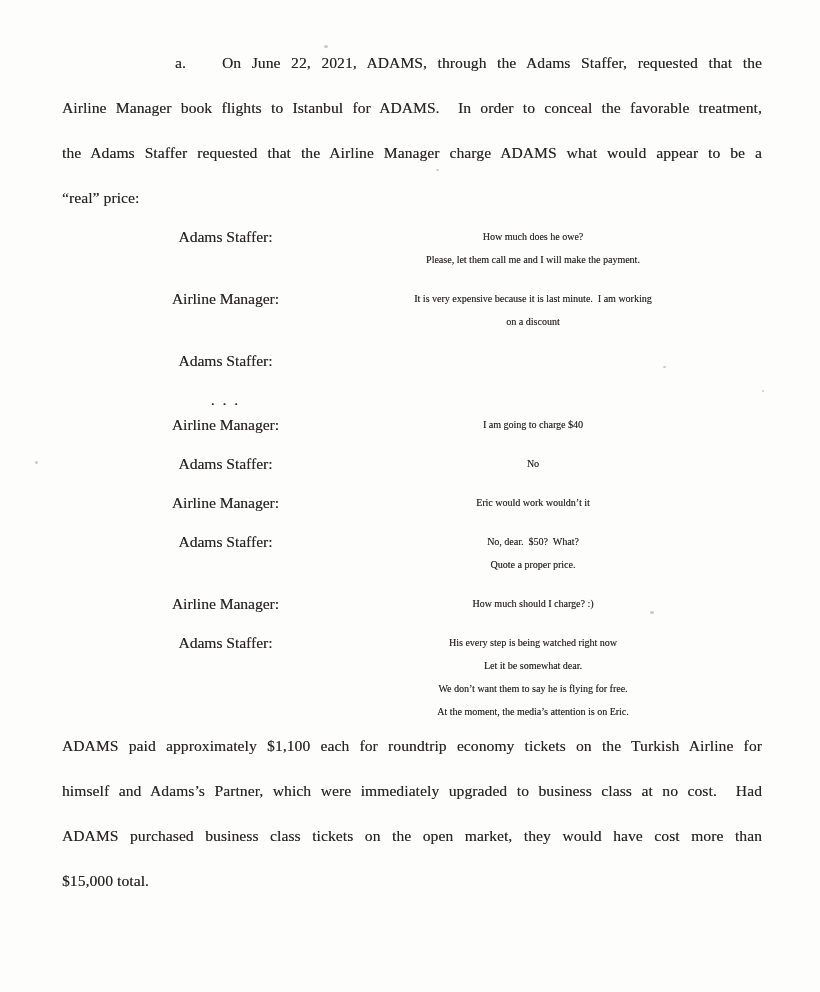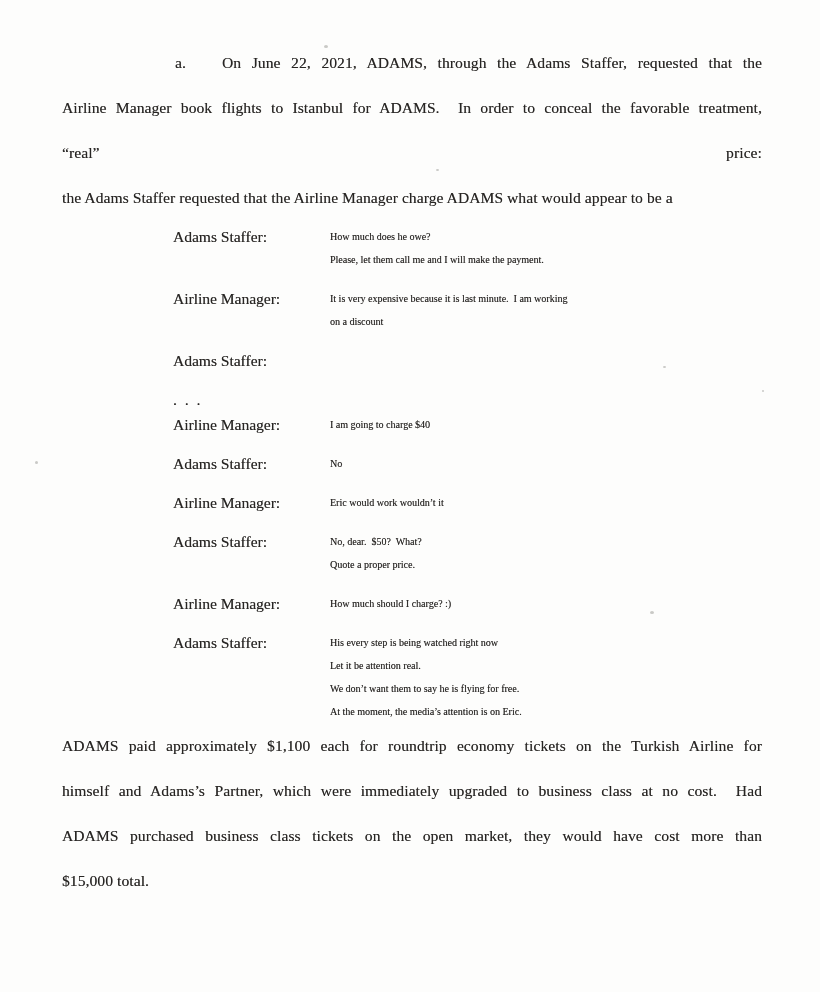--- a/index.html
+++ b/index.html
@@ -29,21 +29,21 @@
     text-align: justify;
     text-align-last: justify;
     letter-spacing: 0.1px;
   }
   .jpara .jline:last-child { text-align-last: left; }
   .para-a .jline:first-child { padding-left: 113px; }
   .plabel { }
   .ptab { display: inline-block; width: 36px; }
 
   
-  .dialogue { margin: 5px 0 0 111px; }
+  .dialogue { margin: 5px 0 0 85px; text-align: center; }
   .dlg-row { display: flex; margin-bottom: 16px; }
   .dlg-row:last-child { margin-bottom: 0; }
   .dlg-row.ellipsis { margin-top: 6px; margin-bottom: 2px; letter-spacing: 2px; }
   .dlg-speaker {
     flex: none;
     width: 157px;
     font-size: 15.5px;
     line-height: 23px;
     white-space: pre;
   }
@@ -67,22 +67,22 @@
 </style>
 </head>
 <body>
 
 <div class="page">
   <div class="content">
 
     <div class="jpara para-a">
         <div class="jline"><span class="plabel">a.</span><span class="ptab"></span><span>On June 22, 2021, ADAMS, through the Adams Staffer, requested that the</span></div>
         <div class="jline">Airline Manager book flights to Istanbul for ADAMS.&nbsp; In order to conceal the favorable treatment,</div>
+        <div class="jline">the Adams Staffer requested that the Airline Manager charge ADAMS what would appear to be a</div>
         <div class="jline">“real” price:</div>
-        <div class="jline">the Adams Staffer requested that the Airline Manager charge ADAMS what would appear to be a</div>
       </div>
 
     <div class="dialogue">
         <div class="dlg-row">
           <div class="dlg-speaker">Adams Staffer:</div>
           <div class="dlg-msg">
             <div class="dlg-line">How much does he owe?</div>
             <div class="dlg-line">Please, let them call me and I will make the payment.</div>
           </div>
         </div>
@@ -128,21 +128,21 @@
         <div class="dlg-row">
           <div class="dlg-speaker">Airline Manager:</div>
           <div class="dlg-msg">
             <div class="dlg-line">How much should I charge? :)</div>
           </div>
         </div>
         <div class="dlg-row">
           <div class="dlg-speaker">Adams Staffer:</div>
           <div class="dlg-msg">
             <div class="dlg-line">His every step is being watched right now</div>
-            <div class="dlg-line">Let it be attention real.</div>
+            <div class="dlg-line">Let it be somewhat dear.</div>
             <div class="dlg-line">We don’t want them to say he is flying for free.</div>
             <div class="dlg-line">At the moment, the media’s attention is on Eric.</div>
           </div>
         </div>
       </div>
 
     <div class="jpara closing">
         <div class="jline">ADAMS paid approximately $1,100 each for roundtrip economy tickets on the Turkish Airline for</div>
         <div class="jline">himself and Adams’s Partner, which were immediately upgraded to business class at no cost.&nbsp; Had</div>
         <div class="jline">ADAMS purchased business class tickets on the open market, they would have cost more than</div>

